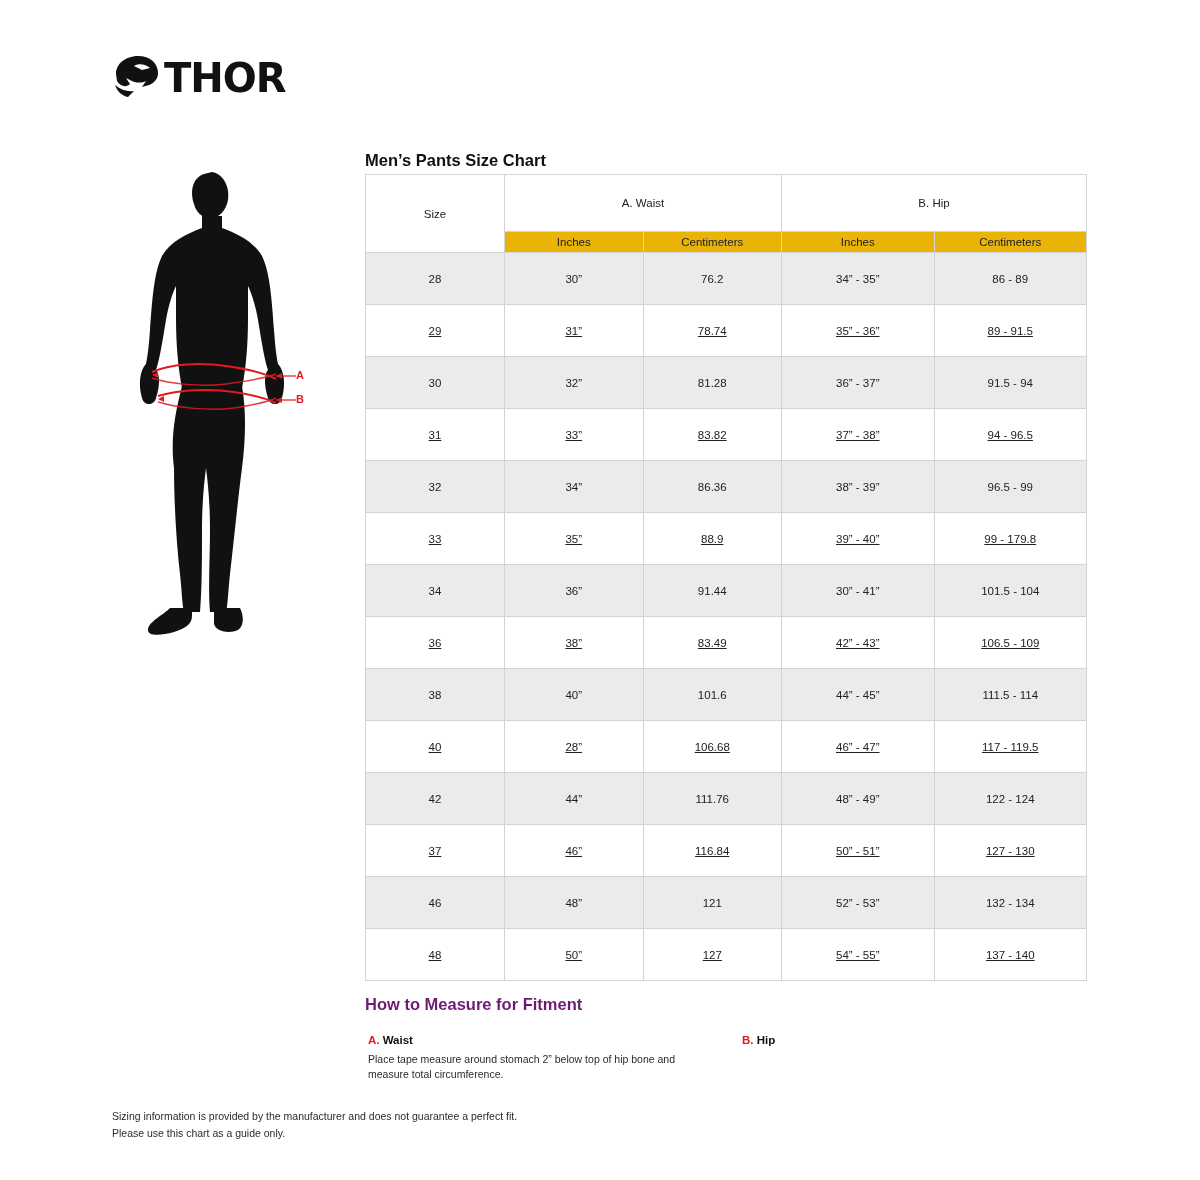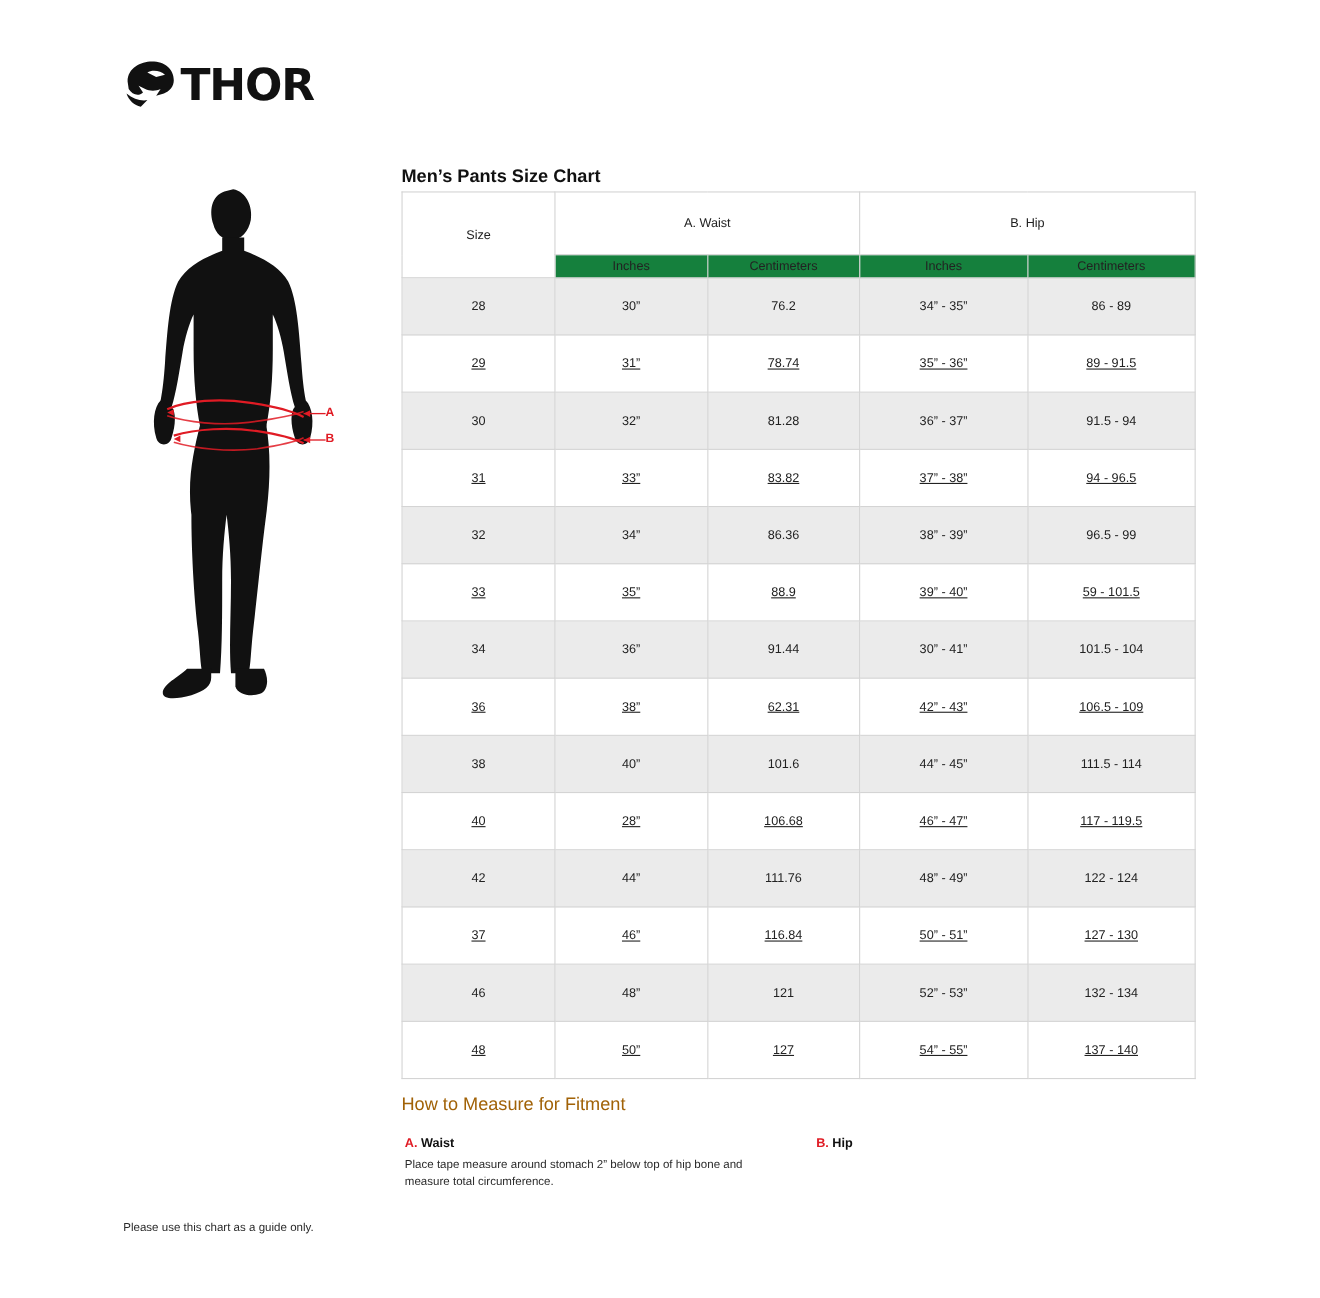--- a/index.html
+++ b/index.html
@@ -87,21 +87,21 @@
     background: #ffffff;
   }
   .size-head {
     font-size: 13px;
     font-weight: 700;
     color: #111111;
     background: #ffffff;
     vertical-align: middle;
   }
   .sub-head {
-    background: #15803d;
+    background: #eab308;
     color: #ffffff;
     font-size: 10.5px;
     font-weight: 700;
     height: 20px;
     border: 1px solid #000000;
     margin-top: 20px;
   }
   .row-cell {
     height: 51px;
     vertical-align: middle;
@@ -113,22 +113,22 @@
   }
   tr.alt td { background: #ebebeb; }
   tr.plain td { background: #ffffff; text-decoration: underline; }
 
   
   .howto-title {
     position: absolute;
     left: 365px;
     top: 995px;
     font-size: 16.5px;
-    font-weight: 400;
-    color: #a16207;
+    font-weight: 700;
+    color: #701a75;
   }
   .howto-col {
     position: absolute;
     font-size: 10.5px;
     line-height: 15px;
     color: #2b2b2b;
     width: 330px;
   }
   .howto-col.a { left: 368px; top: 1033px; }
   .howto-col.b { left: 742px; top: 1033px; }
@@ -243,33 +243,33 @@
         <td class="row-cell">34”</td>
         <td class="row-cell">86.36</td>
         <td class="row-cell">38” - 39”</td>
         <td class="row-cell">96.5 - 99</td>
       </tr>
       <tr class="plain">
         <td class="row-cell row-size">33</td>
         <td class="row-cell">35”</td>
         <td class="row-cell">88.9</td>
         <td class="row-cell">39” - 40”</td>
-        <td class="row-cell">59 - 101.5</td>
+        <td class="row-cell">99 - 179.8</td>
       </tr>
       <tr class="alt">
         <td class="row-cell row-size">34</td>
         <td class="row-cell">36”</td>
         <td class="row-cell">91.44</td>
         <td class="row-cell">30” - 41”</td>
         <td class="row-cell">101.5 - 104</td>
       </tr>
       <tr class="plain">
         <td class="row-cell row-size">36</td>
         <td class="row-cell">38”</td>
-        <td class="row-cell">62.31</td>
+        <td class="row-cell">83.49</td>
         <td class="row-cell">42” - 43”</td>
         <td class="row-cell">106.5 - 109</td>
       </tr>
       <tr class="alt">
         <td class="row-cell row-size">38</td>
         <td class="row-cell">40”</td>
         <td class="row-cell">101.6</td>
         <td class="row-cell">44” - 45”</td>
         <td class="row-cell">111.5 - 114</td>
       </tr>
@@ -320,14 +320,15 @@
   <div>Place tape measure around stomach 2” below top of hip bone and measure total circumference.</div>
 </div>
 
 <div class="howto-col b">
   <div class="howto-head">
     <span class="mark">B.</span><span> Hip</span>
   </div>
 </div>
 
 <div class="footnote">
+  <div>Sizing information is provided by the manufacturer and does not guarantee a perfect fit.</div>
   <div>Please use this chart as a guide only.</div>
 </div>
 
 </body></html>

